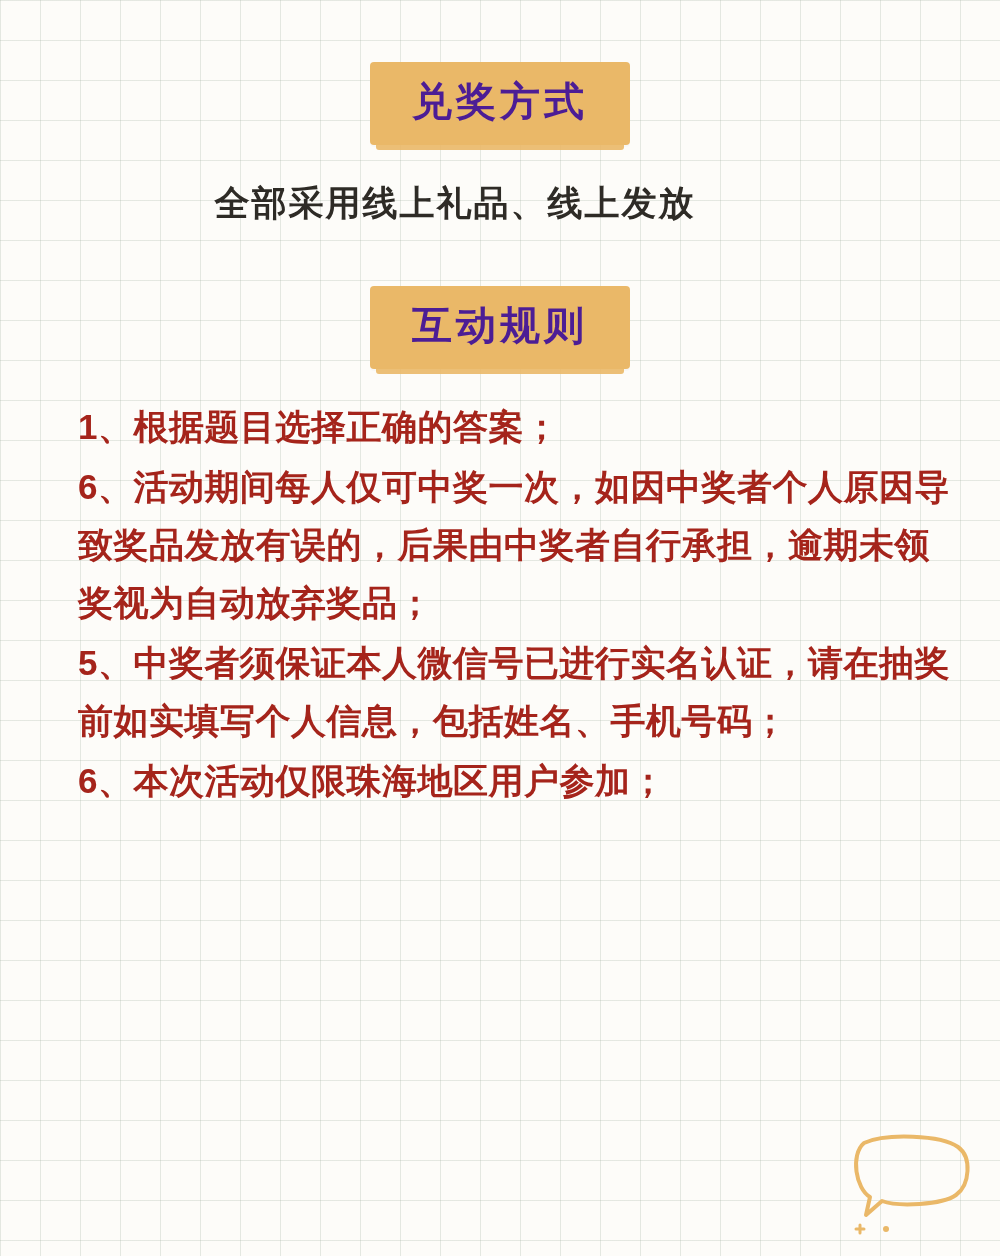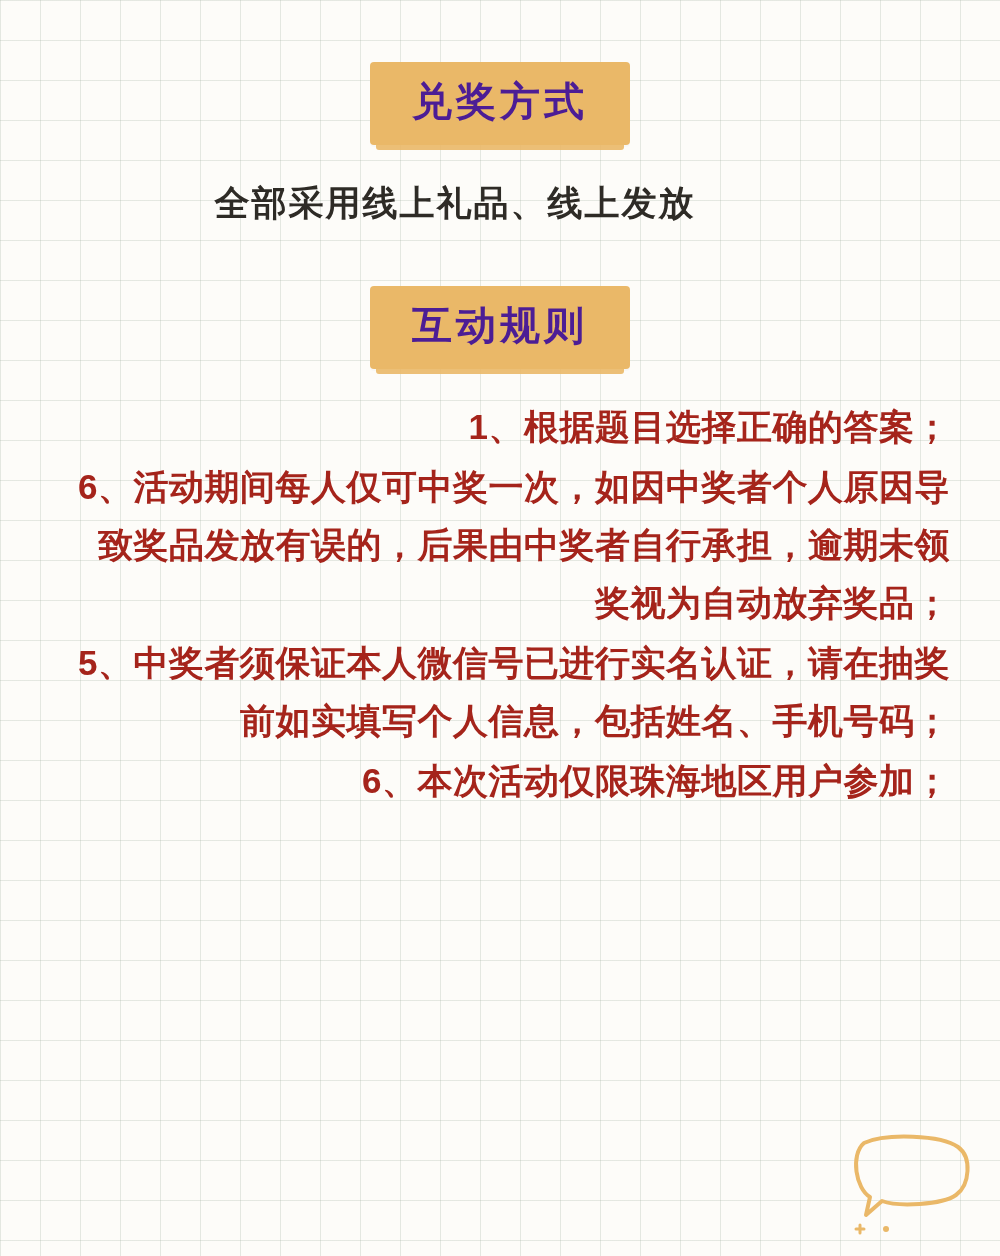--- a/index.html
+++ b/index.html
@@ -86,23 +86,22 @@
     left: 70px;
     width: 880px;
     color: #a5241b;
     font-family: "Liberation Sans", "DejaVu Sans", sans-serif;
     font-weight: bold;
     font-size: 35px;
     line-height: 58px;
     letter-spacing: 0.5px;
   }
   .rule {
-    margin: 0 0 2px 0;
+    margin: 0 0 2px 8px;
     text-indent: 0;
-    text-align: right;
   }
 
   
   .bubble {
     position: absolute;
     right: 24px;
     bottom: 18px;
     width: 130px;
     height: 105px;
   }

